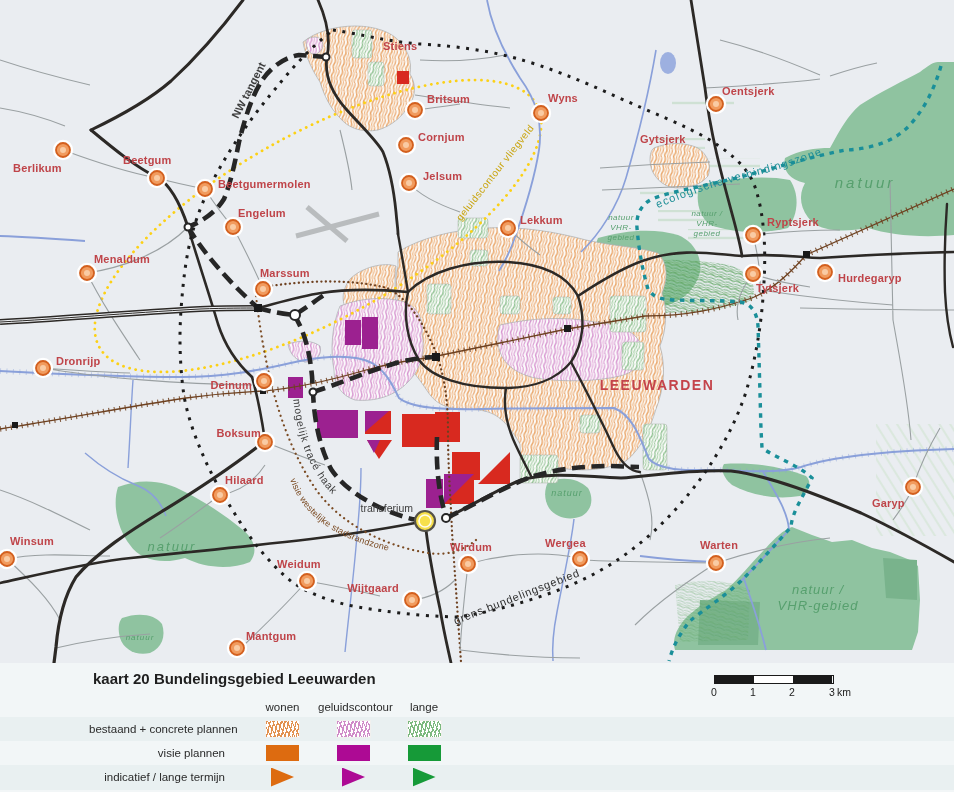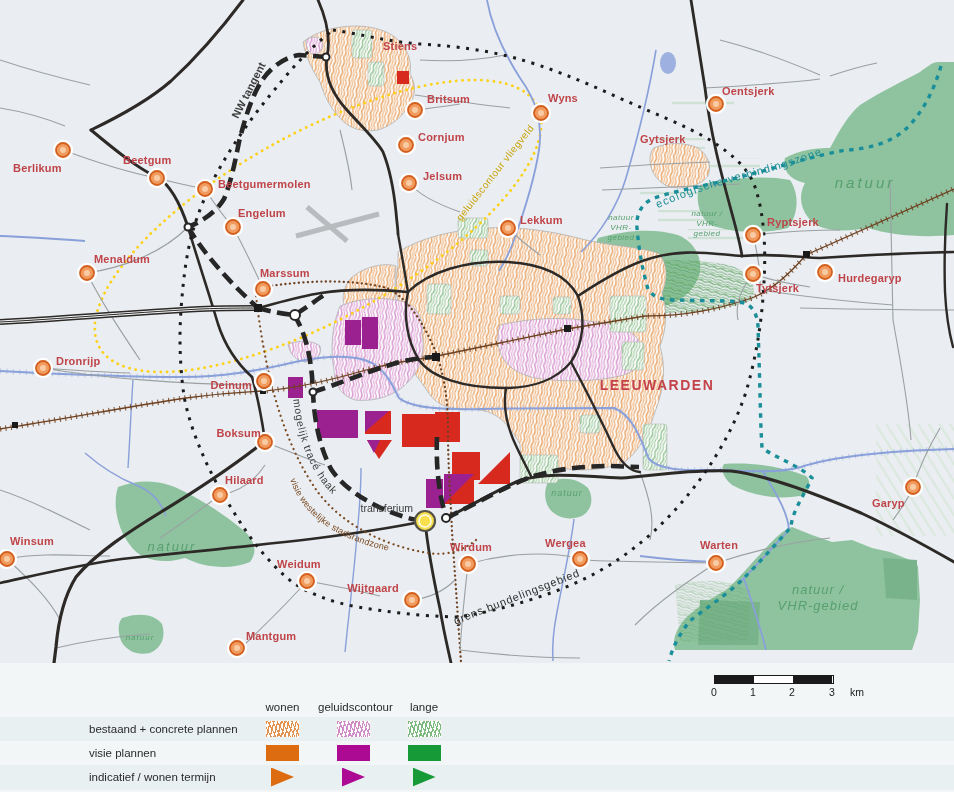--- a/index.html
+++ b/index.html
@@ -12,21 +12,21 @@
   .curve-label{font-style:normal;}
   
   .band{position:absolute;left:0;width:954px;background:#dfeaec;opacity:.5;}
   #band1{top:717px;height:24px;}
   #band2{top:765px;height:25px;}
   .legend-title{position:absolute;left:93px;top:670px;font-size:15px;font-weight:bold;color:#1f1f1f;}
   .legend-grid{position:absolute;left:89px;top:701px;display:grid;
       grid-template-columns:158px 71px 71px 70px;grid-auto-rows:auto;align-items:center;
       font-size:11.5px;color:#2a2a2a;}
   .lg-head{text-align:center;font-size:11.5px;padding-bottom:4px;}
-  .lg-label{text-align:left;padding-right:22px;white-space:nowrap;}
+  .lg-label{text-align:right;padding-right:22px;white-space:nowrap;}
   .lg-cell{display:flex;justify-content:center;align-items:center;height:24px;}
   .sw{width:33px;height:16px;}
   .sw-hatch{background:
       repeating-linear-gradient(104deg, var(--c) 0 1.3px, rgba(0,0,0,0) 1.3px 3.6px),
       repeating-linear-gradient(62deg, var(--c) 0 1px, rgba(0,0,0,0) 1px 4.2px),#fff;
       outline:1px solid #f0f0ee;}
   .sw-solid{background:var(--c);}
   .tri{width:23px;height:19px;background:var(--c);clip-path:polygon(0 0,100% 50%,0 100%);}
   
   .scalebar{position:absolute;left:714px;top:675px;width:160px;font-size:10.5px;color:#1a1a1a;}
@@ -404,20 +404,21 @@
         <text class="curve-label" font-size="11" fill="#2e2e2e" letter-spacing="0.8"><textPath href="#lp-grens" startOffset="2%">grens bundelingsgebied</textPath></text>
         <text x="252" y="92" text-anchor="middle" font-size="11" fill="#3e3e3e" font-weight="bold" transform="rotate(-63 252 92)">NW tangent</text>
         <text x="413" y="512" text-anchor="end" font-size="10.5" fill="#3e3e3e" font-weight="normal" transform="rotate(0 413 512)">transferium</text>
         <text x="657" y="390" text-anchor="middle" font-size="14" class="city-label">LEEUWARDEN</text>
       </g>
 </svg>
 
 <div class="band" id="band1"></div>
 <div class="band" id="band2"></div>
 
+<div class="legend-title">kaart 20 Bundelingsgebied Leeuwarden</div>
 
 <div class="legend-grid">
   <div></div>
   <div class="lg-head">wonen</div>
   <div class="lg-head">geluidscontour</div>
   <div class="lg-head">lange</div>
 
   <div class="lg-label">bestaand + concrete plannen</div>
   <div class="lg-cell">
         <div class="sw sw-hatch" style="--c: #e2914f;"></div>
@@ -433,21 +434,21 @@
   <div class="lg-cell">
         <div class="sw sw-solid" style="--c: #dd6b10;"></div>
       </div>
   <div class="lg-cell">
         <div class="sw sw-solid" style="--c: #ad0a94;"></div>
       </div>
   <div class="lg-cell">
         <div class="sw sw-solid" style="--c: #169a38;"></div>
       </div>
 
-  <div class="lg-label">indicatief / wonen termijn</div>
+  <div class="lg-label">indicatief / lange termijn</div>
   <div class="lg-cell">
         <div class="tri" style="--c: #dd6b10;"></div>
       </div>
   <div class="lg-cell">
         <div class="tri" style="--c: #ad0a94;"></div>
       </div>
   <div class="lg-cell">
         <div class="tri" style="--c: #169a38;"></div>
       </div>
 </div>
@@ -456,17 +457,17 @@
   <div class="sb-bar">
     <span class="sb-seg sb-b"></span>
         <span class="sb-seg sb-w"></span>
         <span class="sb-seg sb-b"></span>
   </div>
   <div class="sb-ticks">
     <span style="left:0">0</span>
     <span style="left:39px">1</span>
     <span style="left:78px">2</span>
     <span style="left:118px">3</span>
-    <span style="left:143px">km</span>
+    <span style="left:130px">km</span>
   </div>
 </div>
 
 </div>
 
 </body></html>

